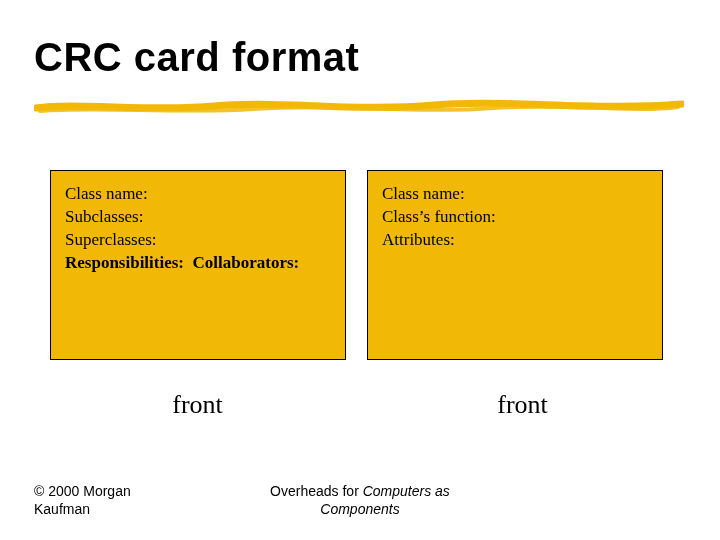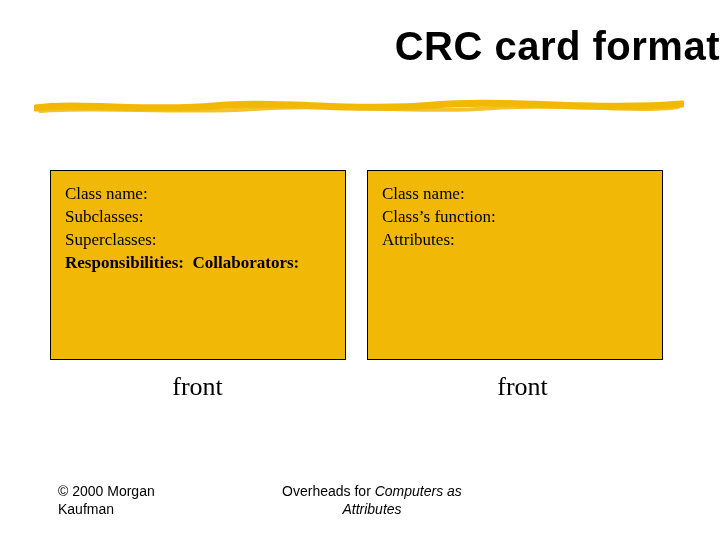--- a/index.html
+++ b/index.html
@@ -9,23 +9,22 @@
     background: #ffffff;
     font-family: "Times New Roman", Times, serif;
     position: relative;
     overflow: hidden;
   }
   .title {
     font-family: Arial, Helvetica, sans-serif;
     font-weight: 900;
     font-size: 40px;
     color: #000;
-    padding: 24px 0 0 34px;
+    padding: 35px 0 0 34px;
     letter-spacing: 0.5px;
-    text-align: right;
   }
   .underline {
     position: absolute;
     left: 34px;
     top: 98px;
     width: 650px;
     height: 18px;
   }
   .cards-row {
     position: absolute;
@@ -41,21 +40,21 @@
     width: 296px;
     height: 190px;
     padding: 12px 14px;
     font-size: 17px;
     line-height: 1.35;
     color: #000;
   }
   .card .resp-line { white-space: pre; font-weight: bold; }
   .labels-row {
     position: absolute;
-    top: 372px;
+    top: 390px;
     left: 50px;
     right: 50px;
     display: flex;
     gap: 30px;
   }
   .card-label {
     width: 296px;
     text-align: center;
     font-size: 26px;
     color: #000;
@@ -64,21 +63,21 @@
     position: absolute;
     left: 34px;
     right: 34px;
     bottom: 22px;
     display: flex;
     align-items: flex-end;
     font-family: Arial, Helvetica, sans-serif;
     font-size: 14px;
     color: #000;
   }
-  .footer-left { width: 180px; line-height: 1.3; margin-left: 24px; }
+  .footer-left { width: 180px; line-height: 1.3; }
   .footer-center { flex: 1; text-align: center; line-height: 1.3; margin-top: 41px; }
   .footer-center .it { font-style: italic; }
   .footer-right { width: 180px; }
 </style>
 </head>
 <body>
 
 <div class="title">CRC card format</div>
 
 <svg class="underline" viewBox="0 0 650 18" preserveAspectRatio="none">
@@ -105,16 +104,16 @@
   <div class="card-label">front</div>
 </div>
 
 <div class="footer">
   <div class="footer-left">
     <span>© 2000 Morgan</span><br>
     <span>Kaufman</span>
   </div>
   <div class="footer-center">
     <span>Overheads for </span><span class="it">Computers as</span><br>
-    <span class="it">Attributes</span>
+    <span class="it">Components</span>
   </div>
   <div class="footer-right"></div>
 </div>
 
 </body></html>

